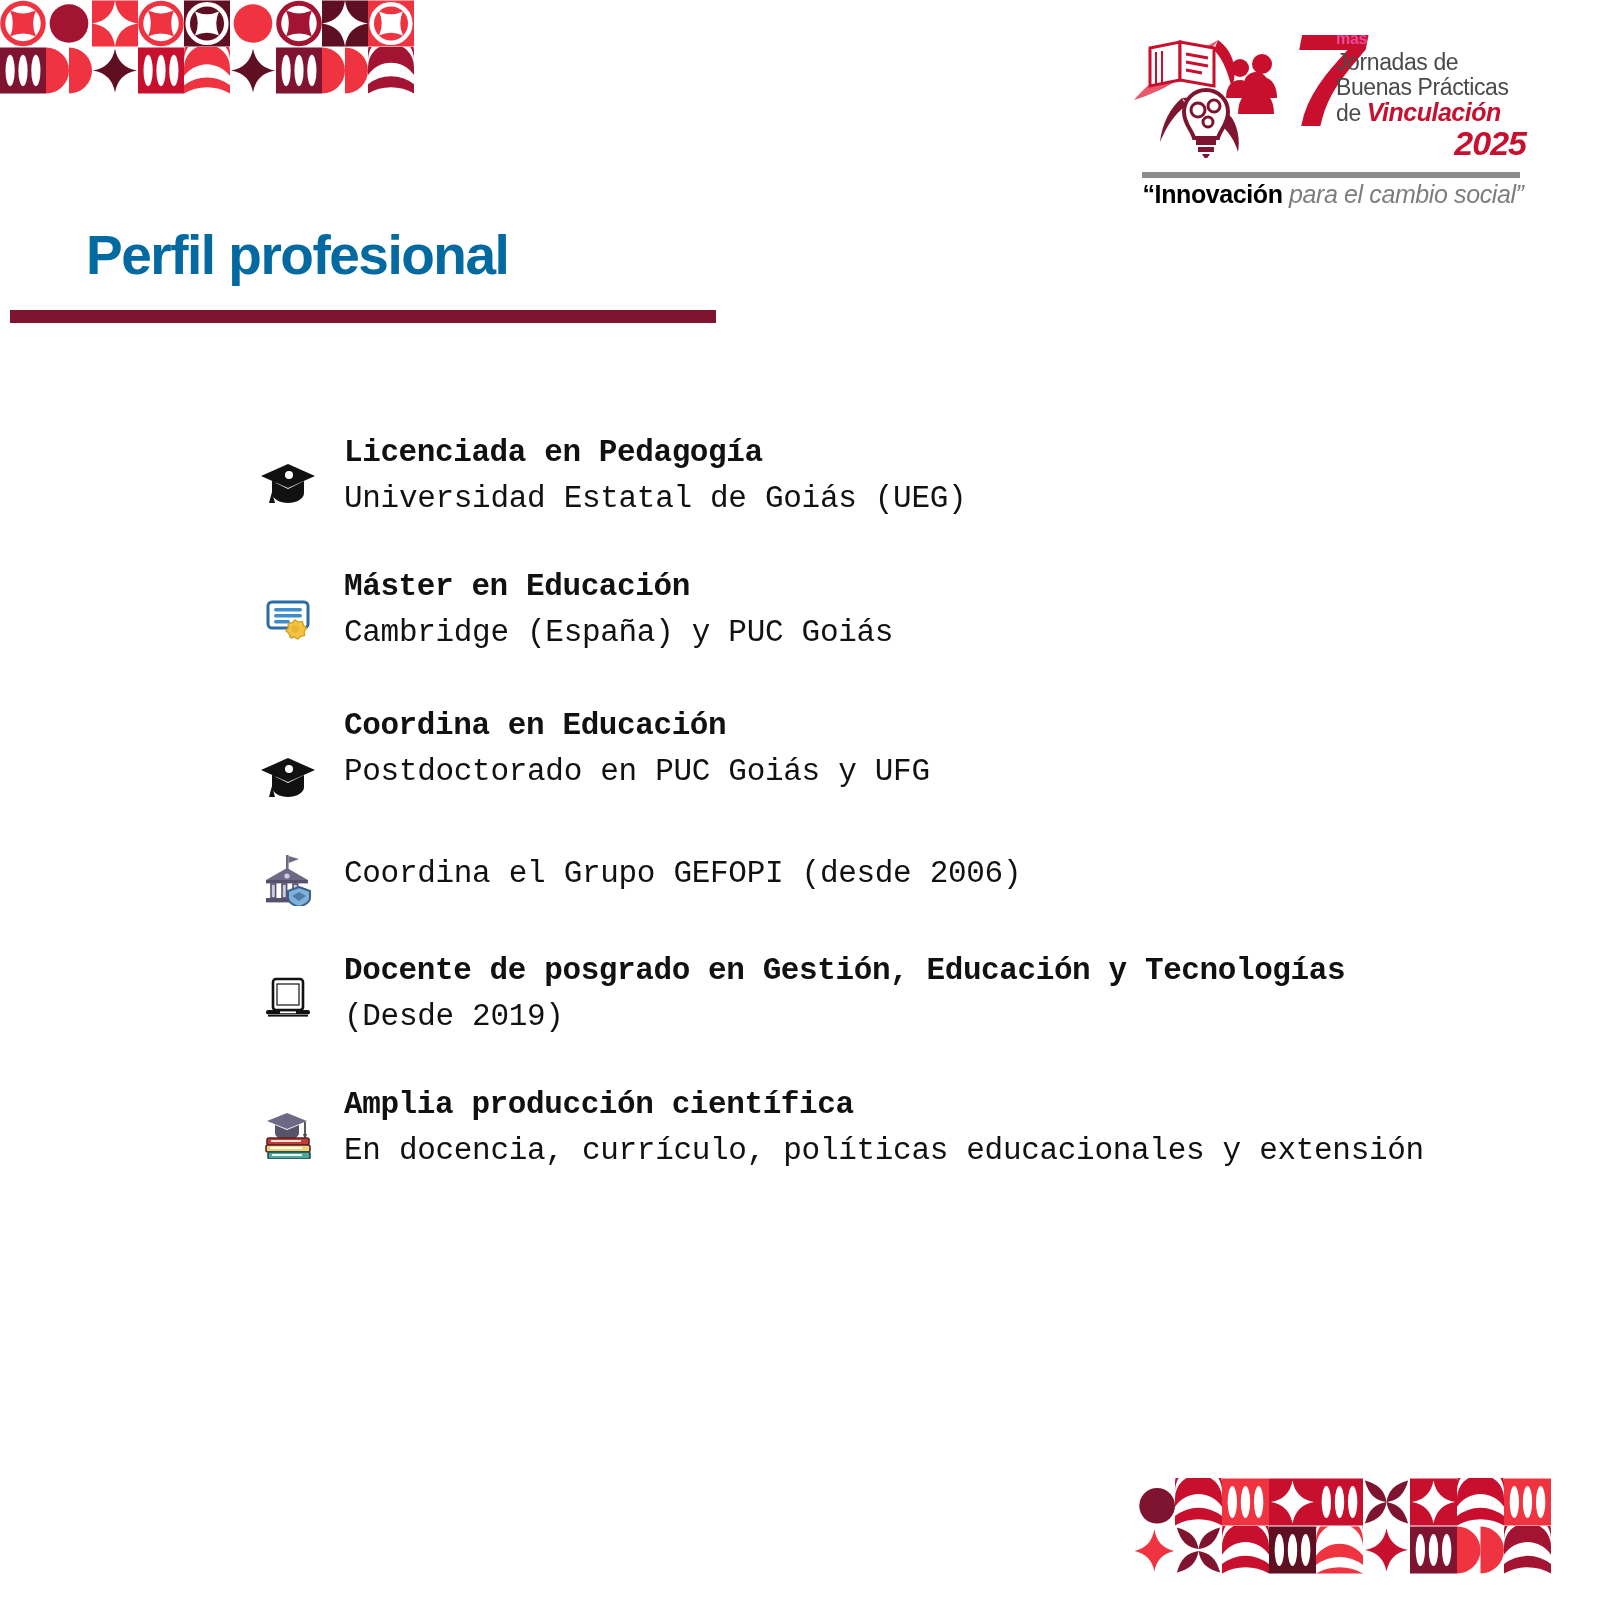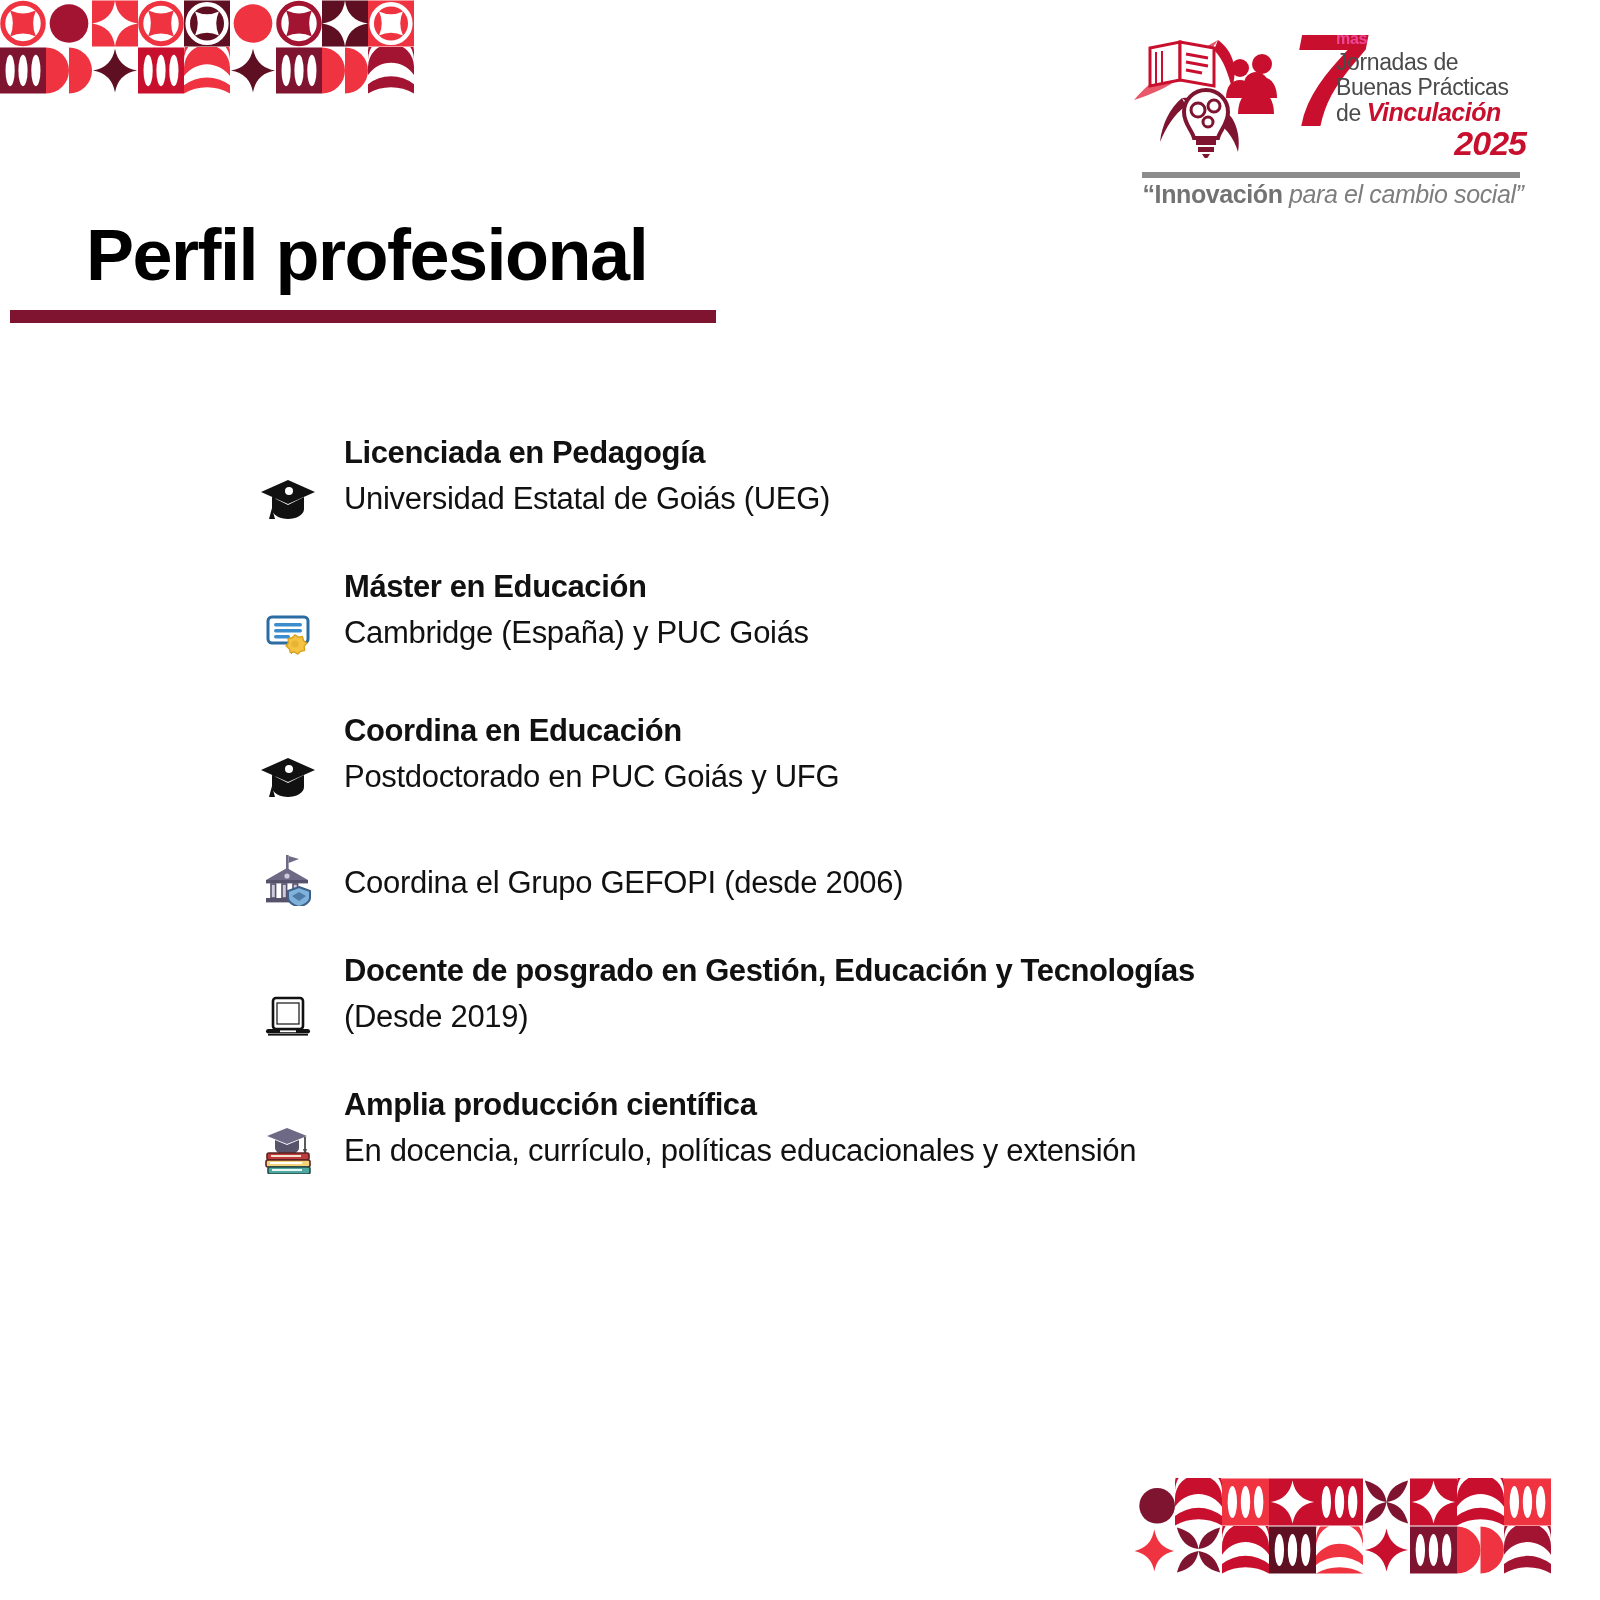--- a/index.html
+++ b/index.html
@@ -60,36 +60,36 @@
   #logo-rule {
     position:absolute; left:20px; top:150px;
     width:378px; height:6px; background:#8C8C8C;
   }
   #logo-tagline {
     position:absolute; left:18px; top:158px;
     width:386px; text-align:center;
     font-size:25px; color:#7D7D7D; font-style:italic;
     letter-spacing:-0.4px; white-space:nowrap;
   }
-  #logo-tagline b { font-style:normal; font-weight:bold; color:#737373; }
+  #logo-tagline b { font-style:normal; font-weight:bold; color:#000000; }
 
   
   #page-title {
     position:absolute; left:86px; top:214px;
-    font-size:72px; font-weight:bold; color:#000000;
+    font-size:55px; font-weight:bold; color:#0369a1;
     letter-spacing:-1.5px; line-height:82px;
   }
   #title-rule {
     position:absolute; left:10px; top:310px;
     width:706px; height:13px; background:#7E1430;
   }
 
   
   #profile-list { position:absolute; left:232px; top:430px; width:1270px; }
-  .profile-item { position:relative; display:flex; align-items:flex-end; }
+  .profile-item { position:relative; display:flex; align-items:center;font-family:Liberation Mono, monospace; }
   .item-icon {
     width:112px; flex:0 0 112px;
     display:flex; justify-content:center;
     padding-top:4px;
   }
   .item-icon svg { display:block; }
   .item-text { flex:1 1 auto; padding-top:0px; }
   .item-title {
     font-size:31px; font-weight:bold; color:#111111;
     line-height:46px; letter-spacing:-0.4px; white-space:nowrap;

